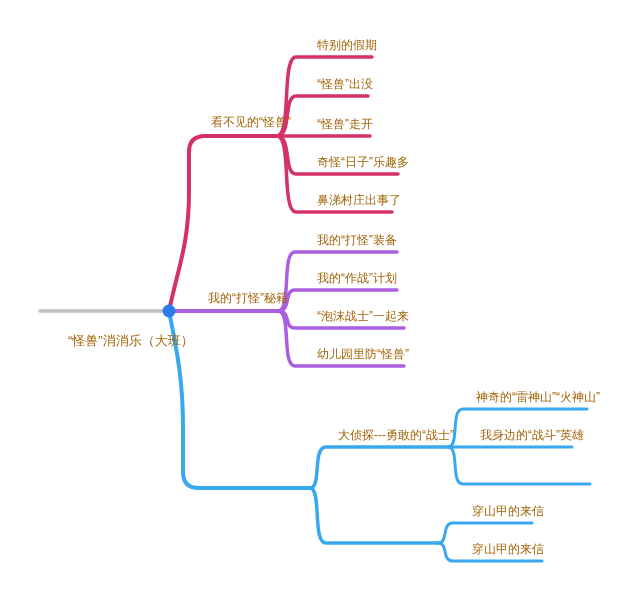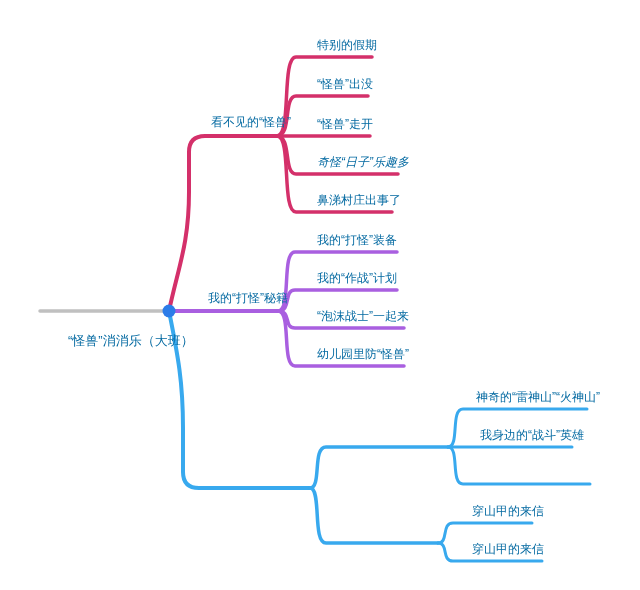--- a/index.html
+++ b/index.html
@@ -3,21 +3,21 @@
 <meta charset="utf-8">
 <style>
   html,body{margin:0;padding:0;background:#fff;}
   #canvas{
     position:relative;width:640px;height:590px;background:#ffffff;
     font-family:"Liberation Sans","DejaVu Sans",sans-serif;overflow:hidden;
   }
   #wires{position:absolute;left:0;top:0;}
   #wires path{fill:none;stroke-linecap:round;stroke-linejoin:round;}
   .node{
-    position:absolute;white-space:nowrap;color:#0369a1;
+    position:absolute;white-space:nowrap;color:#a16207;
     font-size:12px;line-height:14px;cursor:default;padding-left:20px;
   }
   .lvl1{font-size:12px;line-height:15px;}
   .root{font-size:13px;line-height:15px;}
 </style>
 </head>
 <body>
 
 <div id="canvas">
 
@@ -49,27 +49,28 @@
 
     <circle cx="169" cy="311" r="6.5" fill="#2c7ce8"></circle>
   </svg>
 
   <div class="node root" style="left:48px;top:291px;margin-top:42px;">“怪兽”消消乐（大班）</div>
 
   <div class="node lvl1" style="left:191px;top:115px;">看不见的“怪兽”</div>
   <div class="node" style="left:297px;top:38px;">特别的假期</div>
   <div class="node" style="left:297px;top:77px;">“怪兽”出没</div>
   <div class="node" style="left:297px;top:117px;">“怪兽”走开</div>
-  <div class="node" style="left:297px;top:155px;font-style:italic;">奇怪“日子”乐趣多</div>
+  <div class="node" style="left:297px;top:155px;">奇怪“日子”乐趣多</div>
   <div class="node" style="left:297px;top:193px;">鼻涕村庄出事了</div>
 
   <div class="node lvl1" style="left:188px;top:291px;">我的“打怪”秘籍</div>
   <div class="node" style="left:297px;top:233px;">我的“打怪”装备</div>
   <div class="node" style="left:297px;top:271px;">我的“作战”计划</div>
   <div class="node" style="left:297px;top:309px;">“泡沫战士”一起来</div>
   <div class="node" style="left:297px;top:347px;">幼儿园里防“怪兽”</div>
 
+  <div class="node" style="left:318px;top:428px;">大侦探---勇敢的“战士”</div>
   <div class="node" style="left:456px;top:390px;">神奇的“雷神山”“火神山”</div>
   <div class="node" style="left:460px;top:428px;">我身边的“战斗”英雄</div>
   <div class="node" style="left:452px;top:504px;">穿山甲的来信</div>
   <div class="node" style="left:452px;top:542px;">穿山甲的来信</div>
 
 </div>
 
 </body></html>

